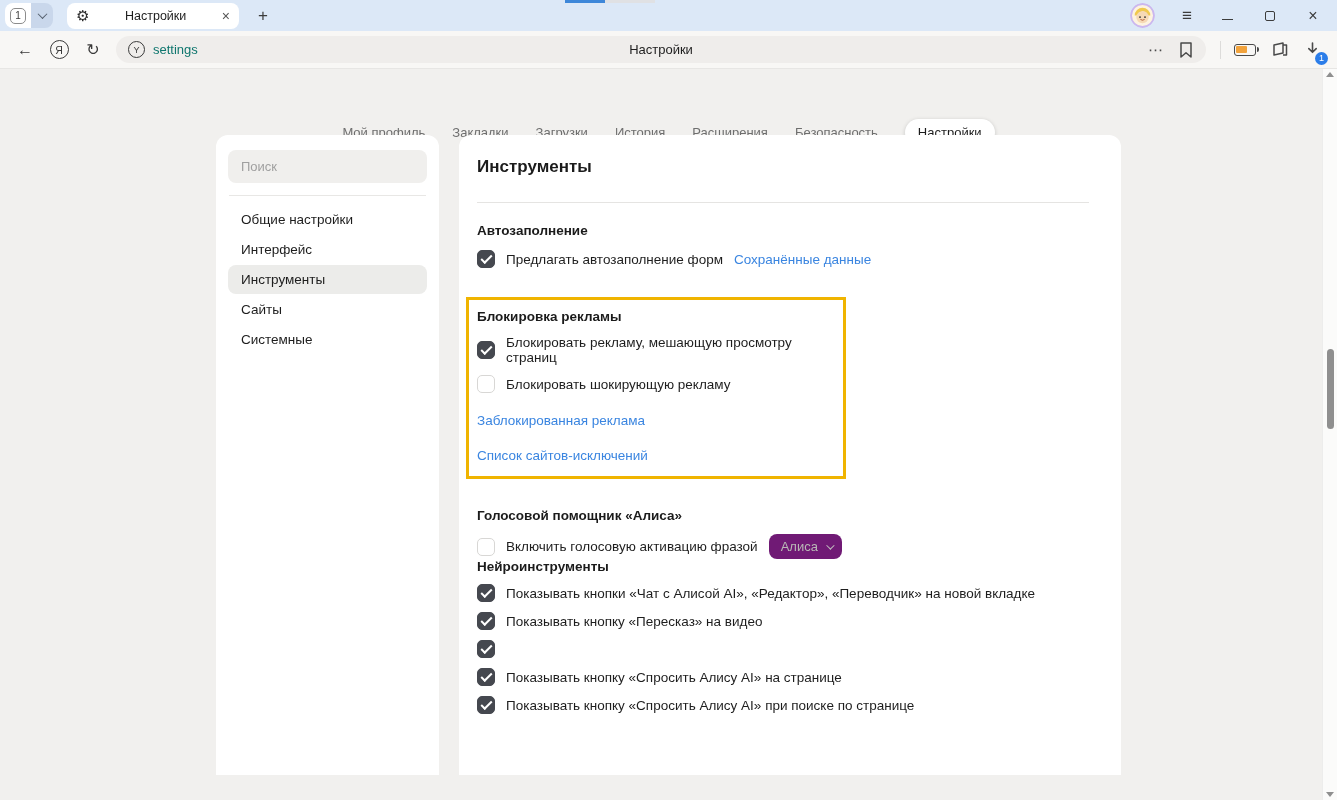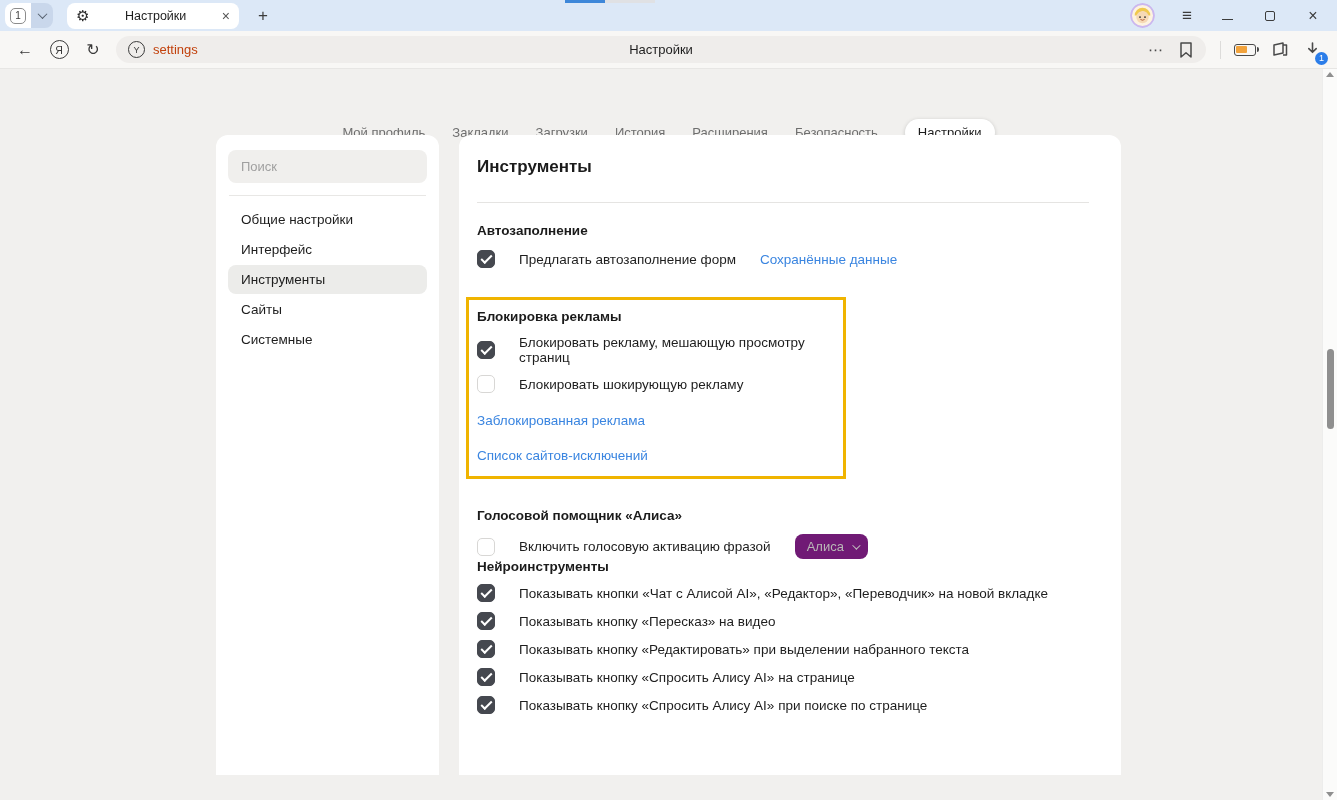--- a/index.html
+++ b/index.html
@@ -30,21 +30,21 @@
   .restore-sq::before { content:""; position:absolute; top:-4px; left:2px; width:10px; height:10px; border:1.4px solid #3c3c3c; border-radius:2px; z-index:-1; }
   .close-x { font-size:16px; color:#3c3c3c; line-height:1; }
 
   
   .toolbar { height:38px; background:#f8f7f5; display:flex; align-items:center; padding:0 12px 0 10px; gap:4px; border-bottom:1px solid #e7e6e4; }
   .tool-ic { width:30px; height:28px; display:flex; align-items:center; justify-content:center; font-size:16px; color:#3a3a3a; }
   .circle-letter { width:19px; height:19px; border:1.6px solid #3a3a3a; border-radius:50%; display:flex; align-items:center; justify-content:center; font-size:10.5px; color:#3a3a3a; }
   .addressbar { position:relative; flex:1; height:27px; background:#efedeb; border-radius:14px; display:flex; align-items:center; padding:0 12px; margin:0 4px; }
   .ab-left { display:flex; align-items:center; gap:8px; }
   .protect-ic { width:17px; height:17px; border:1.5px solid #3a3a3a; border-radius:50%; display:flex; align-items:center; justify-content:center; font-size:9px; color:#3a3a3a; }
-  .ab-url { font-size:13px; color:#c2410c; }
+  .ab-url { font-size:13px; color:#0f766e; }
   .ab-title { position:absolute; left:0; right:0; text-align:center; font-size:13px; color:#1e1e1e; pointer-events:none; }
   .ab-right { margin-left:auto; display:flex; align-items:center; gap:14px; }
   .more-dots { font-size:15px; color:#4a4a4a; letter-spacing:1px; }
   .vsep { width:1px; height:18px; background:#dddcda; margin:0 6px; }
   .battery { position:relative; width:22px; height:12px; border:1.5px solid #4a4a4a; border-radius:3px; margin-right:2px; }
   .battery::after { content:""; position:absolute; right:-4px; top:2.5px; width:2.5px; height:5px; background:#4a4a4a; border-radius:0 2px 2px 0; }
   .battery-fill { position:absolute; left:1px; top:1px; width:11px; height:7px; background:#f2a33c; border-radius:1px; }
   .dl-wrap { position:relative; width:26px; height:26px; display:flex; align-items:center; justify-content:center; }
   .dl-badge { position:absolute; right:-3px; bottom:-2px; min-width:13px; height:13px; border-radius:7px; background:#2b7de9; color:#fff; font-size:9px; display:flex; align-items:center; justify-content:center; padding:0 3px; }
 
@@ -62,21 +62,21 @@
   .search-input::placeholder { color:#a0a0a0; }
   .side-divider { border-top:1px solid #e8e7e5; margin:12px 1px 9px 1px; }
   .side-item { height:29px; display:flex; align-items:center; padding:0 13px; font-size:13.5px; color:#1d1d1d; border-radius:8px; margin-bottom:1px; }
   .side-item.active { background:#ececea; }
 
   
   .content { width:662px; padding:14px 32px 0 18px; overflow:hidden; }
   .page-title { font-size:17px; font-weight:bold; color:#1b1b1b; margin-top:8px; }
   .title-divider { border-top:1px solid #e5e4e2; margin-top:25px; }
   .sec-heading { font-size:13.5px; font-weight:bold; color:#1b1b1b; }
-  .row { display:flex; align-items:center; gap:24px; font-size:13.5px; color:#1e1e1e; }
+  .row { display:flex; align-items:center; gap:11px; font-size:13.5px; color:#1e1e1e; }
   .checkbox { flex:0 0 auto; width:18px; height:18px; border-radius:5px; background:#fff; border:1px solid #d8d7d5; }
   .checkbox.checked { background:#45484f; border-color:#45484f; }
   .checkbox.checked::after { content:""; display:block; width:9px; height:4px; border-left:2px solid #fff; border-bottom:2px solid #fff; transform:rotate(-45deg); margin:4px 0 0 3px; }
   a.link { color:#3a85e0; text-decoration:none; font-size:13.5px; }
   .sec-autofill { margin-top:20px; }
   .sec-autofill .row { margin-top:12px; }
   .highlight-box { margin-top:29px; margin-left:-11px; width:380px; border:3px solid #f0b400; padding:9px 12px 13px 8px; }
   .highlight-box .sec-heading { margin-bottom:11px; }
   .highlight-box .row { margin-bottom:10px; }
   .highlight-box .boxlink { display:block; margin-top:20px; }
@@ -256,21 +256,20 @@
           <div class="row">
             <span class="checkbox checked"></span>
             <span>Показывать кнопки «Чат с Алисой AI», «Редактор», «Переводчик» на новой вкладке</span>
           </div>
           <div class="row">
             <span class="checkbox checked"></span>
             <span>Показывать кнопку «Пересказ» на видео</span>
           </div>
           <div class="row">
             <span class="checkbox checked"></span>
-            <span>Показывать кнопку «Редактировать» при выделении набранного текста</span>
           </div>
           <div class="row">
             <span class="checkbox checked"></span>
             <span>Показывать кнопку «Спросить Алису AI» на странице</span>
           </div>
           <div class="row">
             <span class="checkbox checked"></span>
             <span>Показывать кнопку «Спросить Алису AI» при поиске по странице</span>
           </div>
         </section>

